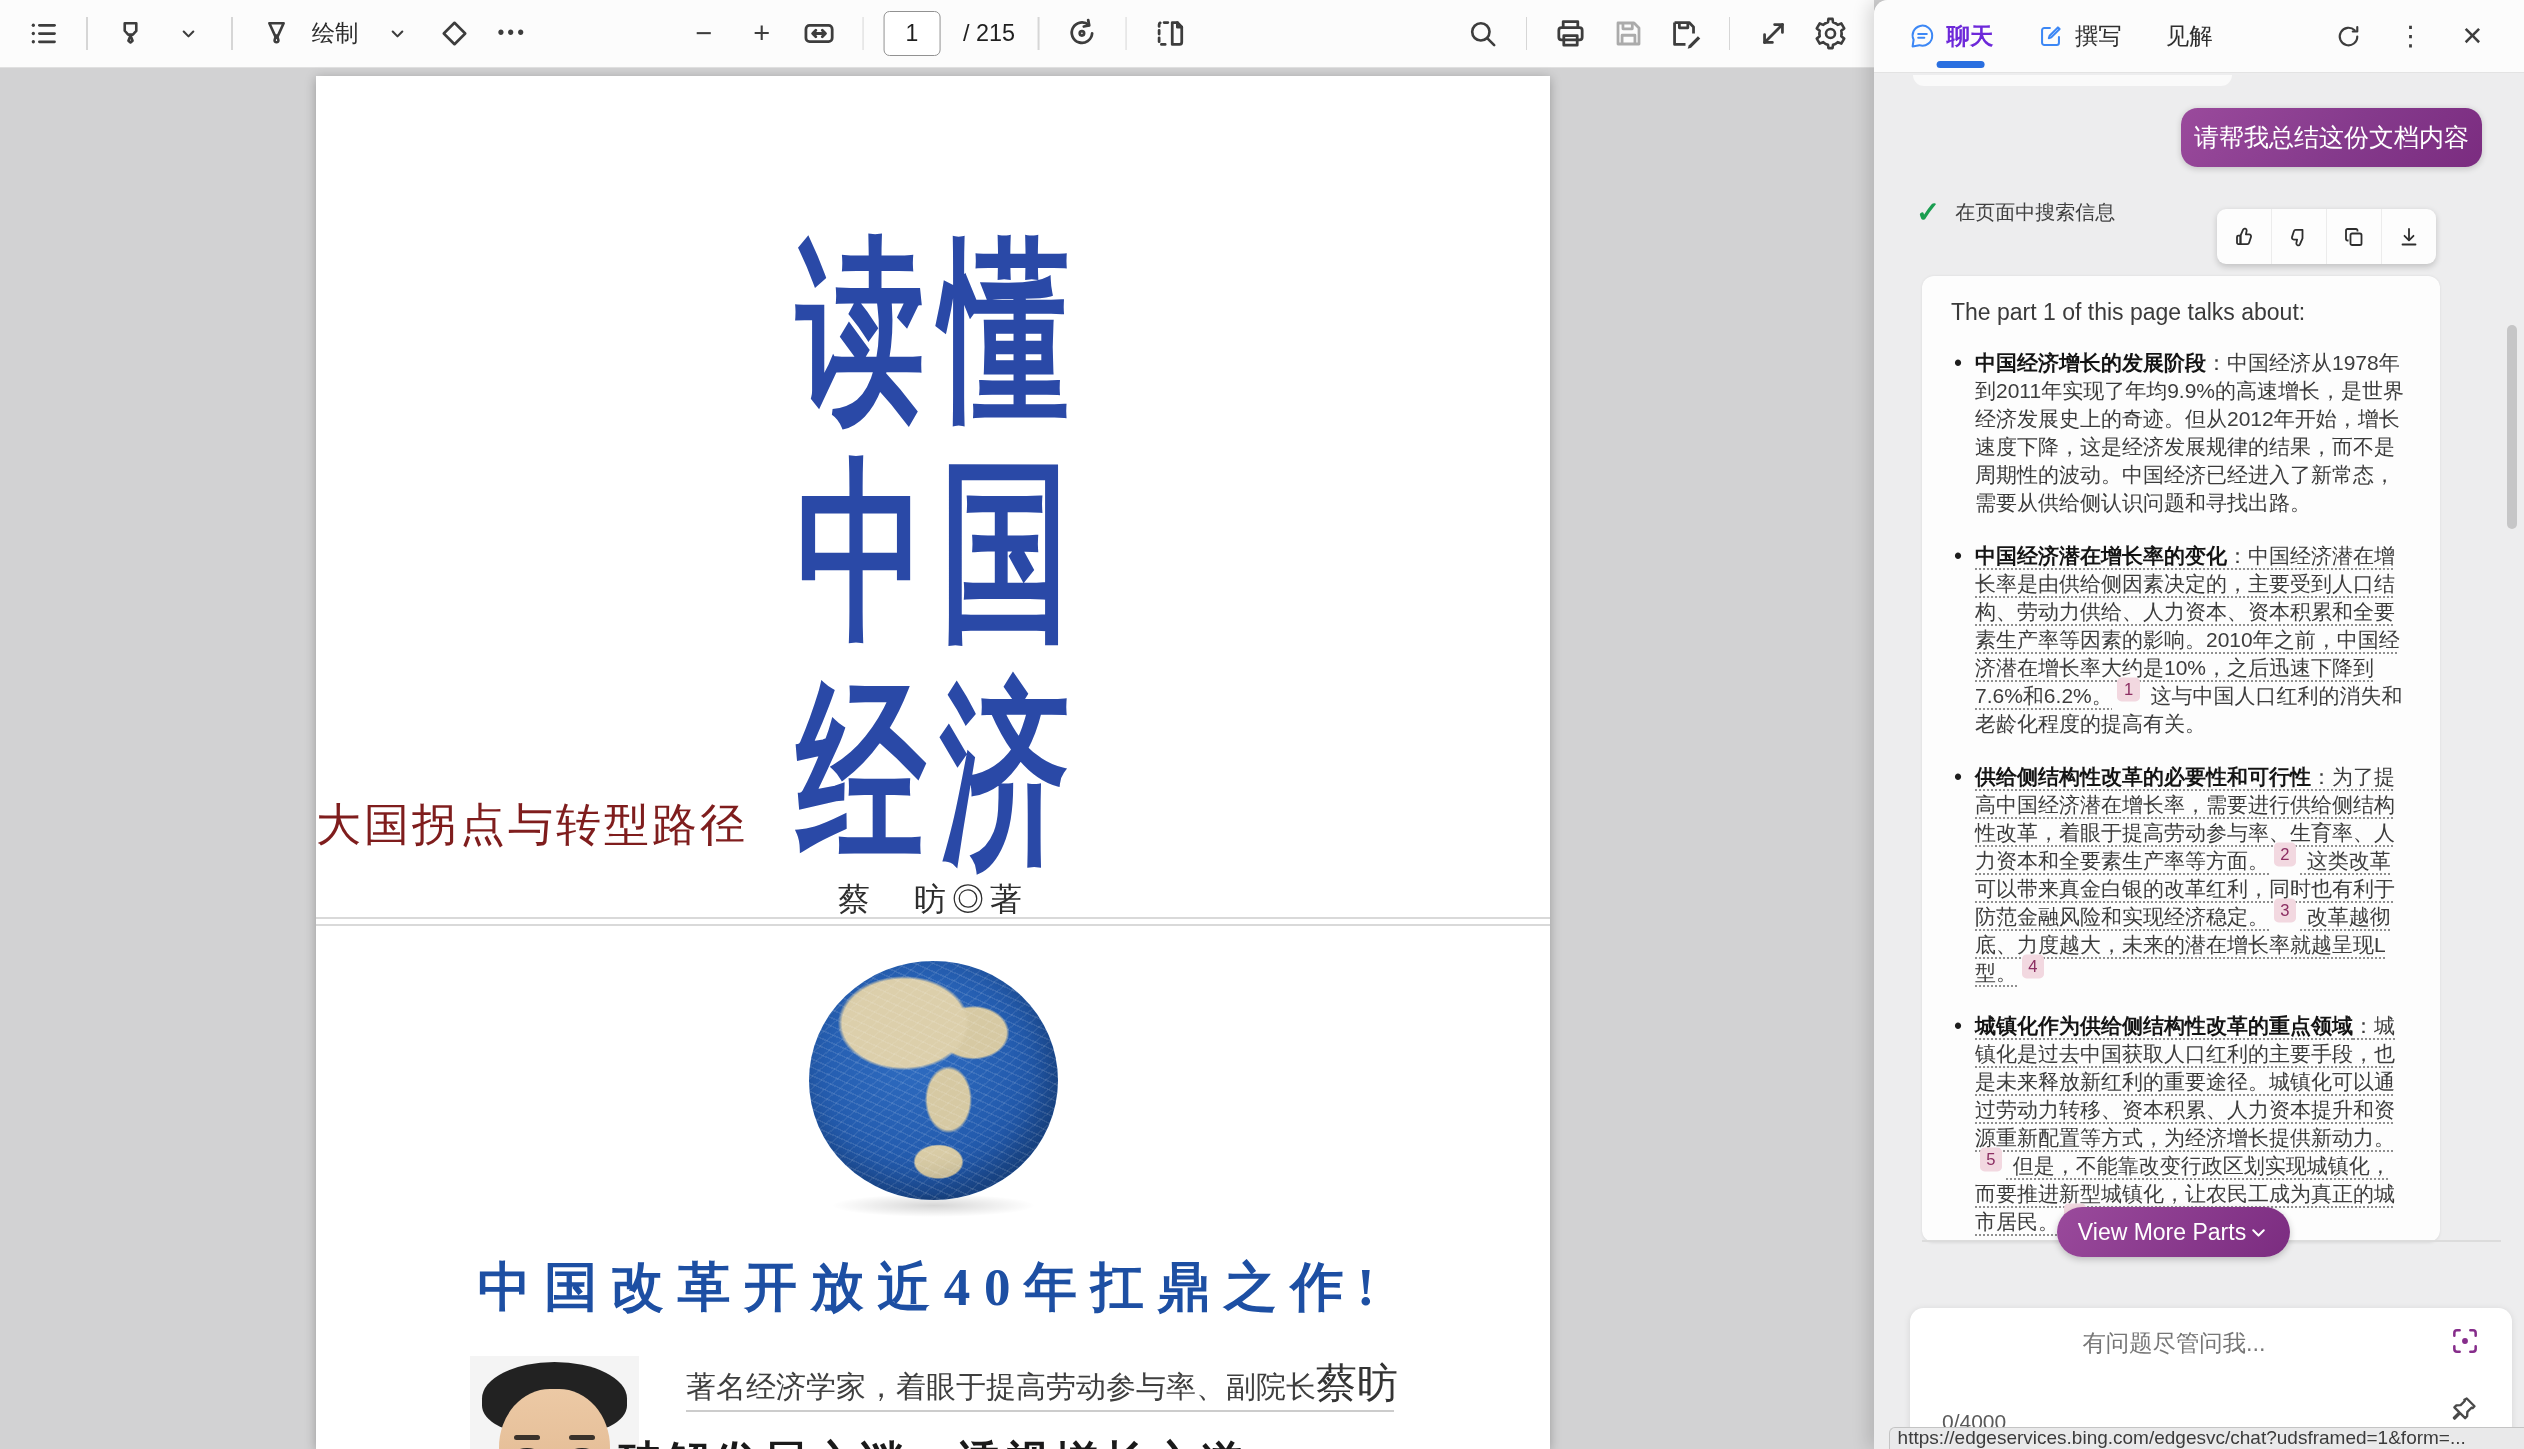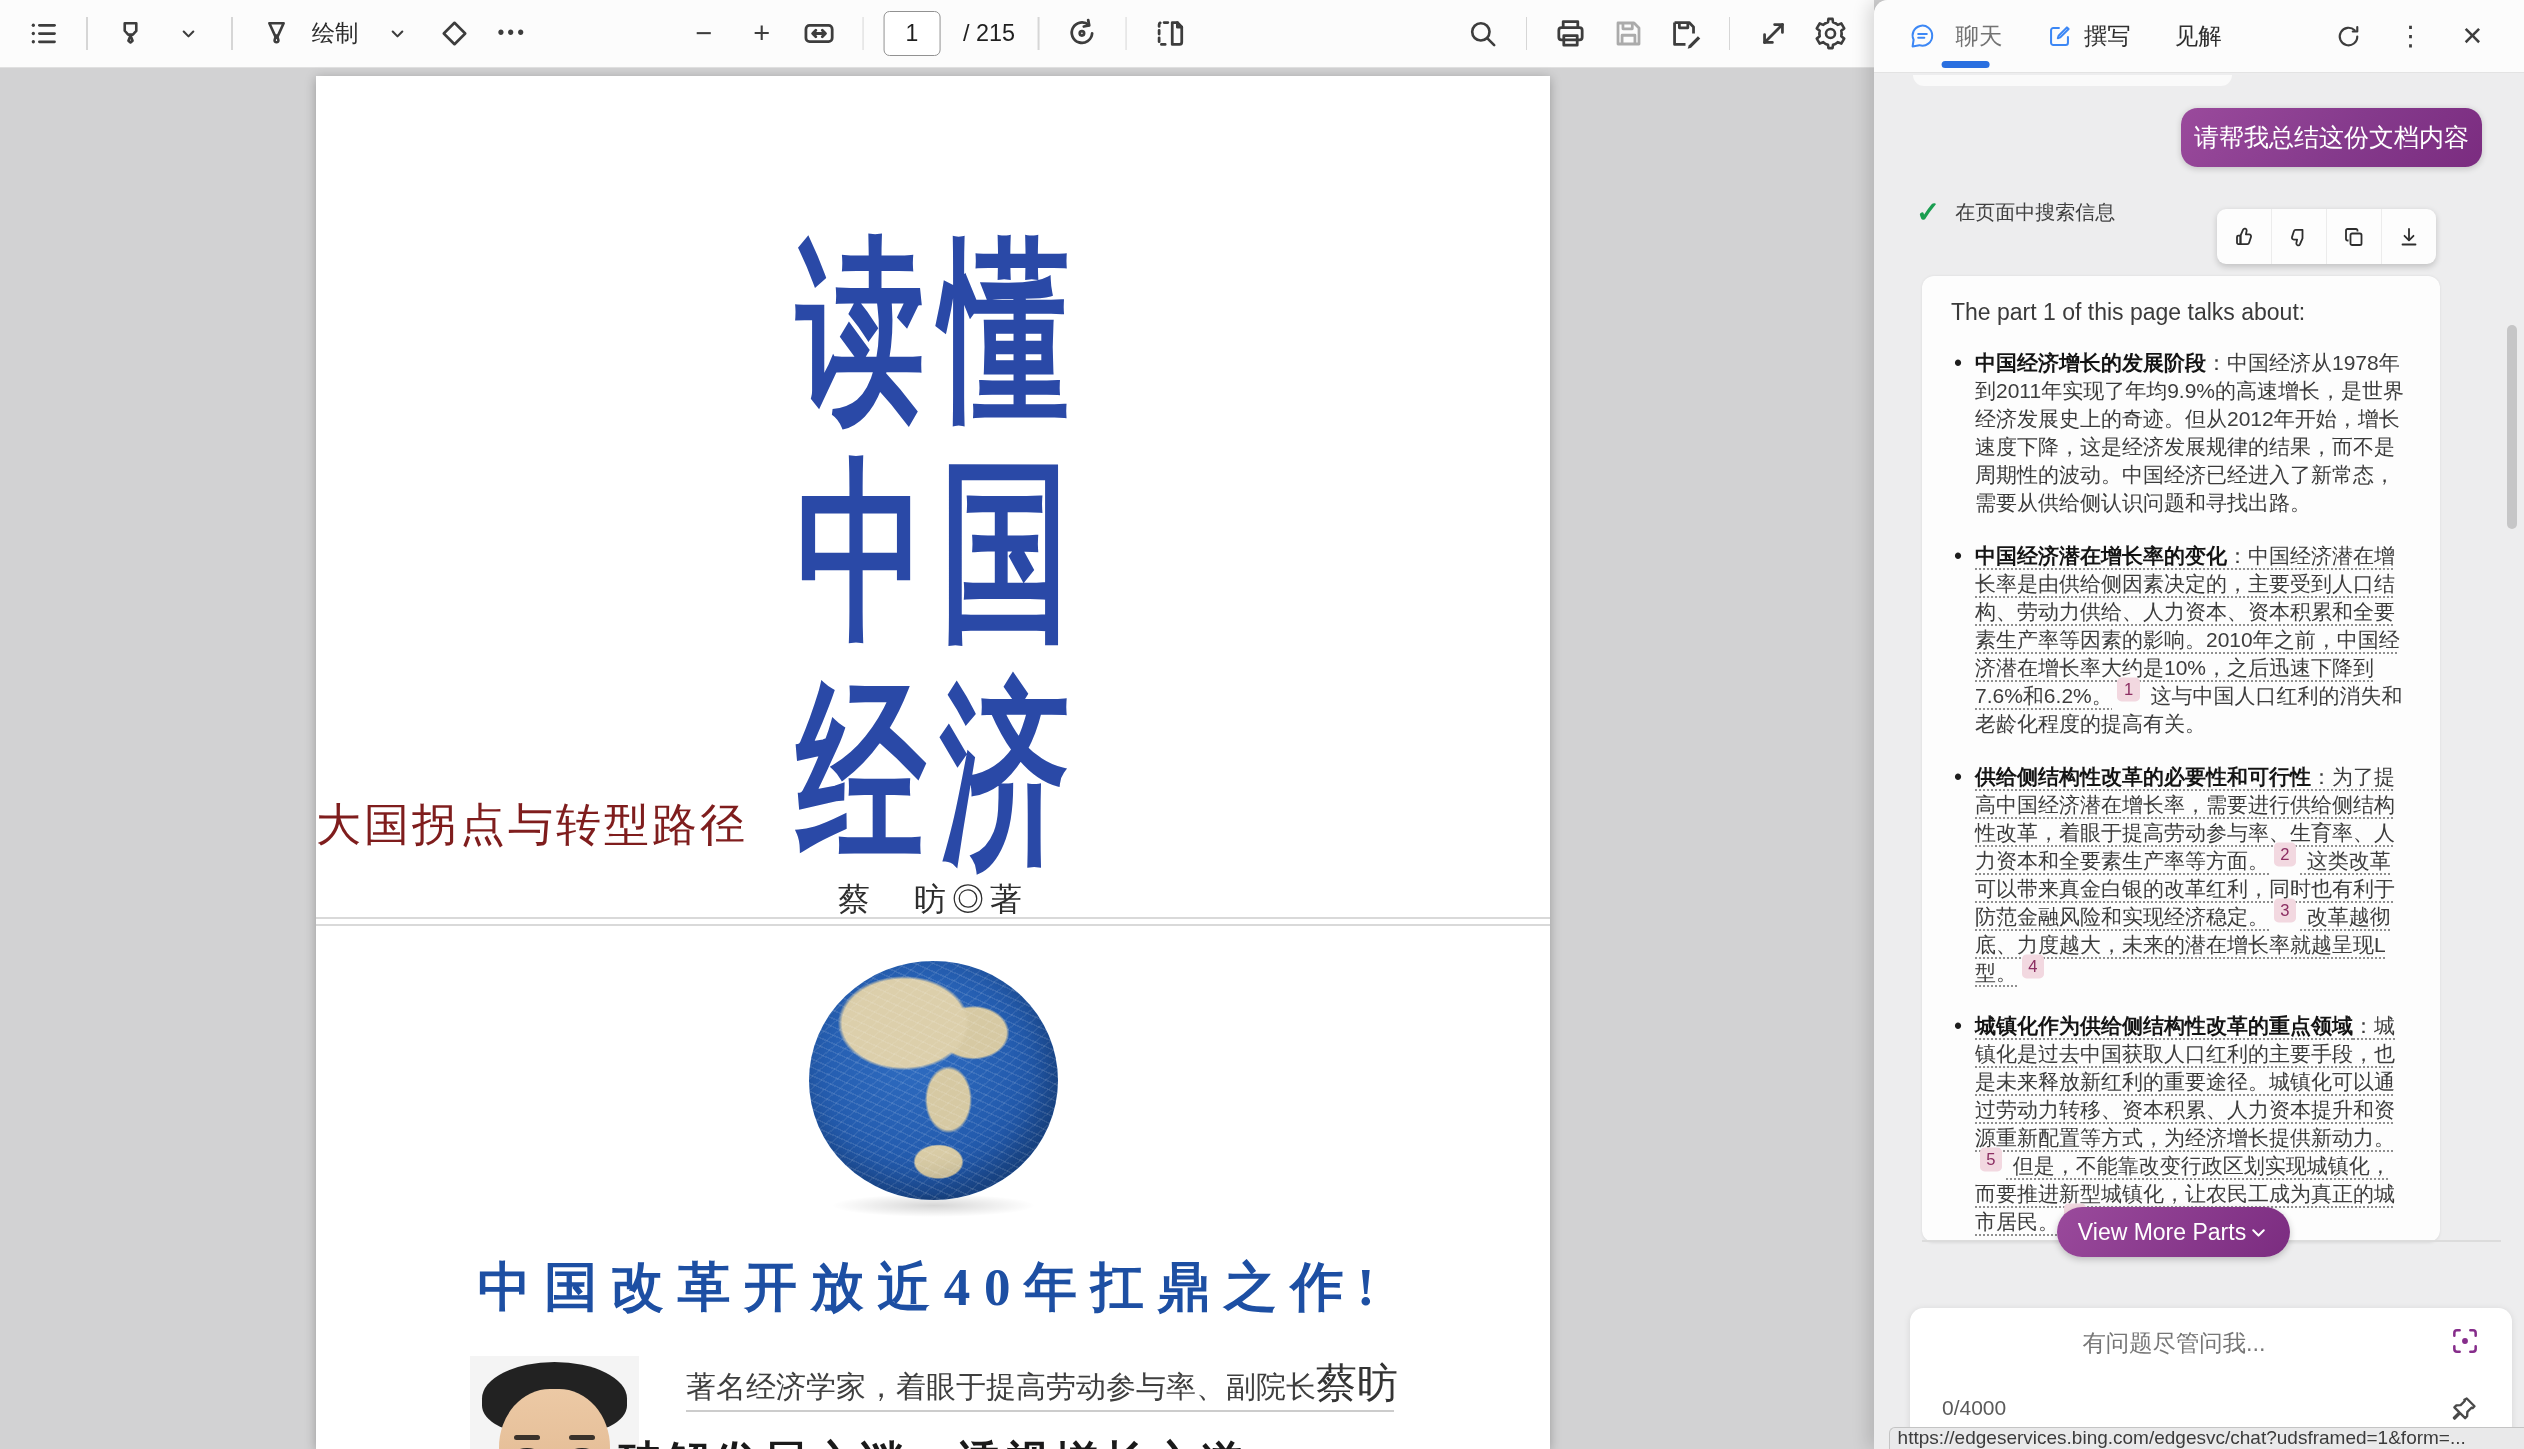--- a/index.html
+++ b/index.html
@@ -68,21 +68,21 @@
                  font-size:44px;letter-spacing:4.5px;color:#1a1a1a;}
 
   
   .sidebar{position:absolute;left:1874px;top:0;width:651px;height:1449px;background:#ededee;
            border-top-left-radius:13.6px;box-shadow:-6px 0 16.6px rgba(0,0,0,.14);overflow:hidden;}
   .sb-header{position:absolute;left:0;top:0;right:0;height:73px;background:#fcfcfc;
              border-bottom:1.5px solid #e3e3e3;border-top-left-radius:13.6px;
              display:flex;align-items:center;padding:0 32px 0 35px;}
   .tab{display:flex;align-items:center;gap:10.6px;margin-right:44px;position:relative;height:73px;}
   .tab-label{font-size:23.4px;color:#2f2f2f;}
-  .tab.active .tab-label{font-weight:400;color:#737373;margin-left:9px;}
+  .tab.active .tab-label{font-weight:700;color:#6d28d9;}
   .tab-underline{position:absolute;left:50%;transform:translateX(-30%);bottom:4.5px;width:48px;height:6.8px;
                  border-radius:3.8px;background:#2a6fe0;}
   .sb-header-spacer{flex:1;}
   .hbtn{width:41px;height:41px;display:flex;align-items:center;justify-content:center;color:#3c3c3c;margin-left:21px;}
   .sliver{position:absolute;left:39px;top:75px;width:319px;height:11.3px;background:#fafafa;
           border-radius:0 0 12px 12px;}
   .user-bubble{position:absolute;left:307px;top:108px;width:301px;height:59px;border-radius:16.6px;
                background:linear-gradient(130deg,#9a4a9c 0%,#853a8c 55%,#7b2c80 100%);
                color:#fff;font-size:25px;display:flex;align-items:center;justify-content:center;
                box-shadow:0 1.5px 6px rgba(0,0,0,.18);}
@@ -111,21 +111,21 @@
              box-shadow:0 2.3px 7.6px rgba(0,0,0,.22);}
   .sb-scroll-thumb{position:absolute;left:633px;top:325px;width:9.8px;height:204px;border-radius:5.3px;background:#c6c6c7;}
 
   .input-card{position:absolute;left:36px;top:1308px;width:602px;height:131px;background:#ffffff;
               border-radius:13.6px;box-shadow:0 1.5px 7.6px rgba(0,0,0,.10);}
   .chat-input{position:absolute;left:30px;top:16.6px;width:468px;height:45px;border:none;outline:none;resize:none;
               font-size:23.4px;color:#333;font-family:"Liberation Sans",sans-serif;background:transparent;text-align:center;}
   .chat-input::placeholder{color:#767676;}
   .shot-btn{position:absolute;right:30px;top:15px;width:35px;height:35px;color:#862d8b;
             display:flex;align-items:center;justify-content:center;}
-  .counter{position:absolute;left:32px;bottom:19px;font-size:21px;color:#5a5a5a;}
+  .counter{position:absolute;left:32px;bottom:5px;font-size:21px;color:#5a5a5a;}
   .send-btn{position:absolute;right:30px;bottom:12px;width:36px;height:36px;color:#4a4a4a;
             display:flex;align-items:center;justify-content:center;}
   .status-url{position:absolute;left:15px;top:1427px;width:636px;height:22px;background:#e9e9ea;
               border:0.8px solid #c4c4c4;border-right:none;border-bottom:none;border-top-left-radius:6px;
               font-size:19px;color:#3b3b3b;line-height:20.4px;padding-left:7.6px;white-space:nowrap;overflow:hidden;}
   .check-glyph{color:#1a9e50;font-size:29px;font-weight:700;line-height:1;}
 </style>
 </head>
 <body>
 

